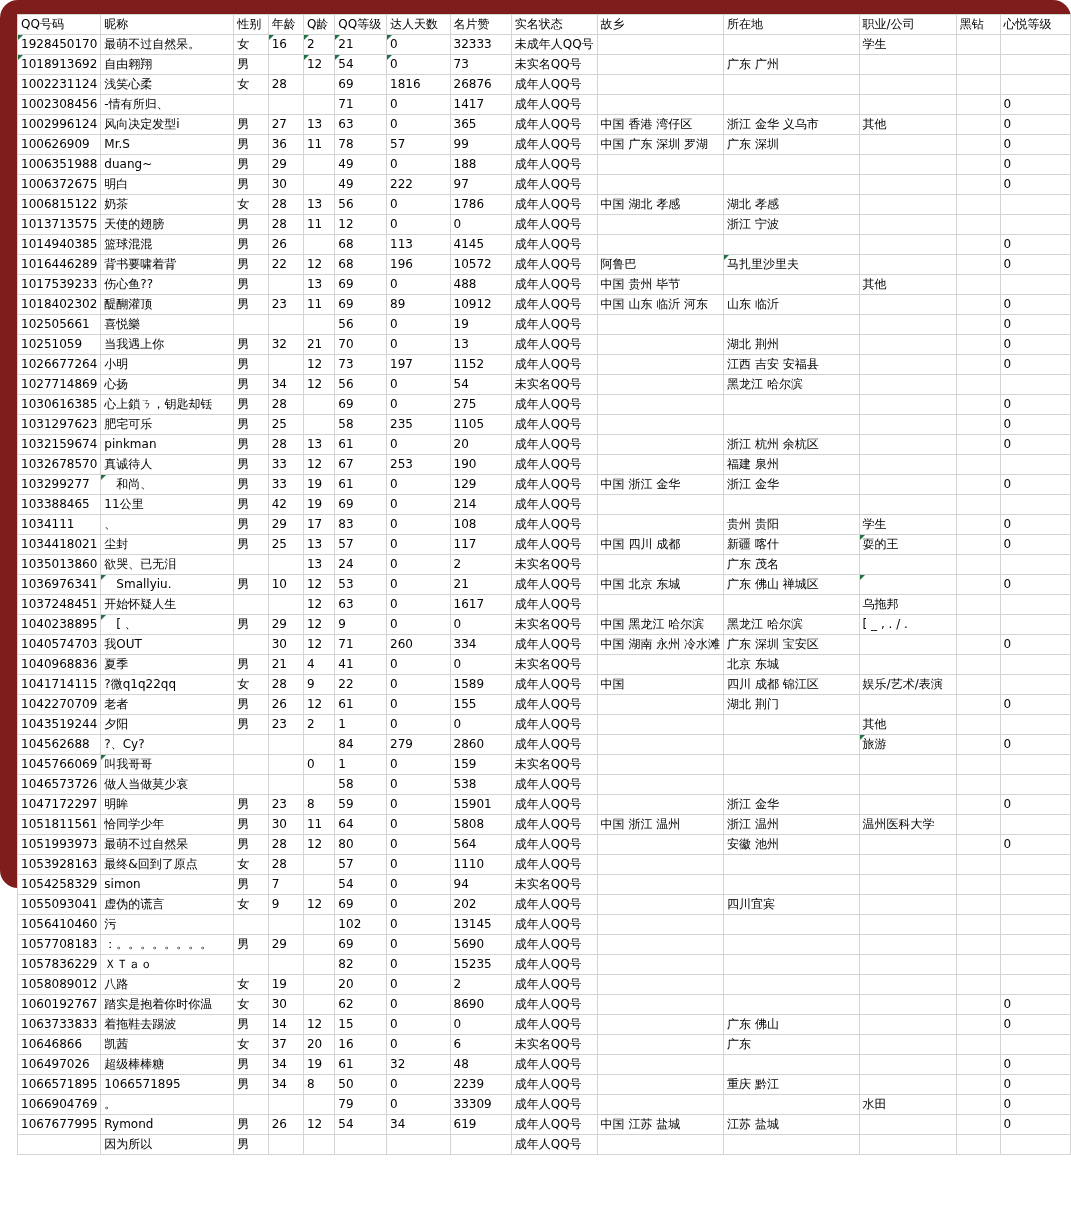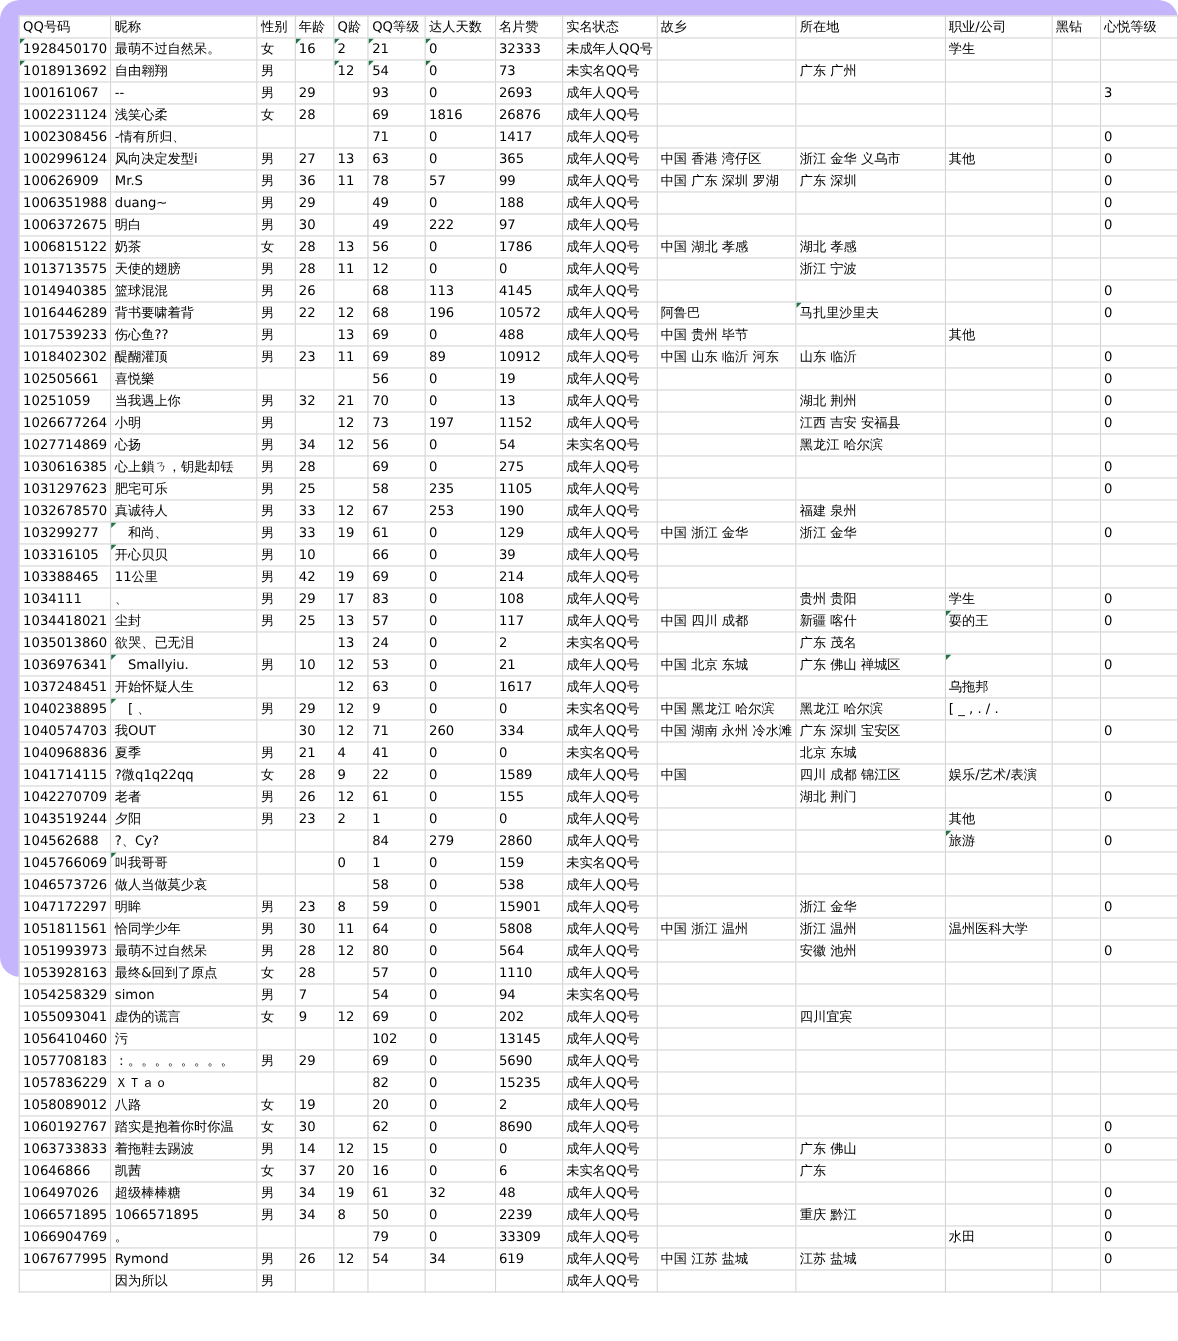--- a/index.html
+++ b/index.html
@@ -2,21 +2,21 @@
 <html><head>
 <meta charset="utf-8">
 <style>
   html, body {
     margin: 0; padding: 0;
     width: 1071px; height: 1219px;
     overflow: hidden;
     background: #ffffff;
     font-family: "DejaVu Sans", "Liberation Sans", sans-serif;
   }
-  .page { position: relative; width: 1071px; height: 888px; background:#c4b5fd;border-radius:18px; }
+  .page { position: relative; width: 1071px; height: 888px; background:#7f1d1d;border-radius:18px; }
   table.grid {
     position: absolute; left: 17px; top: 14px;
     border-collapse: collapse; table-layout: fixed;
     background: #ffffff;
   }
   table.grid th, table.grid td {
     border: 1px solid #d4d4d4;
     height: 19px;
     padding: 0 3px;
     font-size: 12px;
@@ -104,36 +104,20 @@
           <td>0<span class="tri"></span></td>
           <td>73</td>
           <td>未实名QQ号</td>
           <td></td>
           <td>广东 广州</td>
           <td></td>
           <td></td>
           <td></td>
         </tr>
         <tr>
-          <td>100161067</td>
-          <td>--</td>
-          <td>男</td>
-          <td>29</td>
-          <td></td>
-          <td>93</td>
-          <td>0</td>
-          <td>2693</td>
-          <td>成年人QQ号</td>
-          <td></td>
-          <td></td>
-          <td></td>
-          <td></td>
-          <td>3</td>
-        </tr>
-        <tr>
           <td>1002231124</td>
           <td>浅笑心柔</td>
           <td>女</td>
           <td>28</td>
           <td></td>
           <td>69</td>
           <td>1816</td>
           <td>26876</td>
           <td>成年人QQ号</td>
           <td></td>
@@ -408,20 +392,36 @@
           <td>235</td>
           <td>1105</td>
           <td>成年人QQ号</td>
           <td></td>
           <td></td>
           <td></td>
           <td></td>
           <td>0</td>
         </tr>
         <tr>
+          <td>1032159674</td>
+          <td>pinkman</td>
+          <td>男</td>
+          <td>28</td>
+          <td>13</td>
+          <td>61</td>
+          <td>0</td>
+          <td>20</td>
+          <td>成年人QQ号</td>
+          <td></td>
+          <td>浙江 杭州 余杭区</td>
+          <td></td>
+          <td></td>
+          <td>0</td>
+        </tr>
+        <tr>
           <td>1032678570</td>
           <td>真诚待人</td>
           <td>男</td>
           <td>33</td>
           <td>12</td>
           <td>67</td>
           <td>253</td>
           <td>190</td>
           <td>成年人QQ号</td>
           <td></td>
@@ -438,36 +438,20 @@
           <td>19</td>
           <td>61</td>
           <td>0</td>
           <td>129</td>
           <td>成年人QQ号</td>
           <td>中国 浙江 金华</td>
           <td>浙江 金华</td>
           <td></td>
           <td></td>
           <td>0</td>
-        </tr>
-        <tr>
-          <td>103316105</td>
-          <td>开心贝贝<span class="tri"></span></td>
-          <td>男</td>
-          <td>10</td>
-          <td></td>
-          <td>66</td>
-          <td>0</td>
-          <td>39</td>
-          <td>成年人QQ号</td>
-          <td></td>
-          <td></td>
-          <td></td>
-          <td></td>
-          <td></td>
         </tr>
         <tr>
           <td>103388465</td>
           <td>11公里</td>
           <td>男</td>
           <td>42</td>
           <td>19</td>
           <td>69</td>
           <td>0</td>
           <td>214</td>

